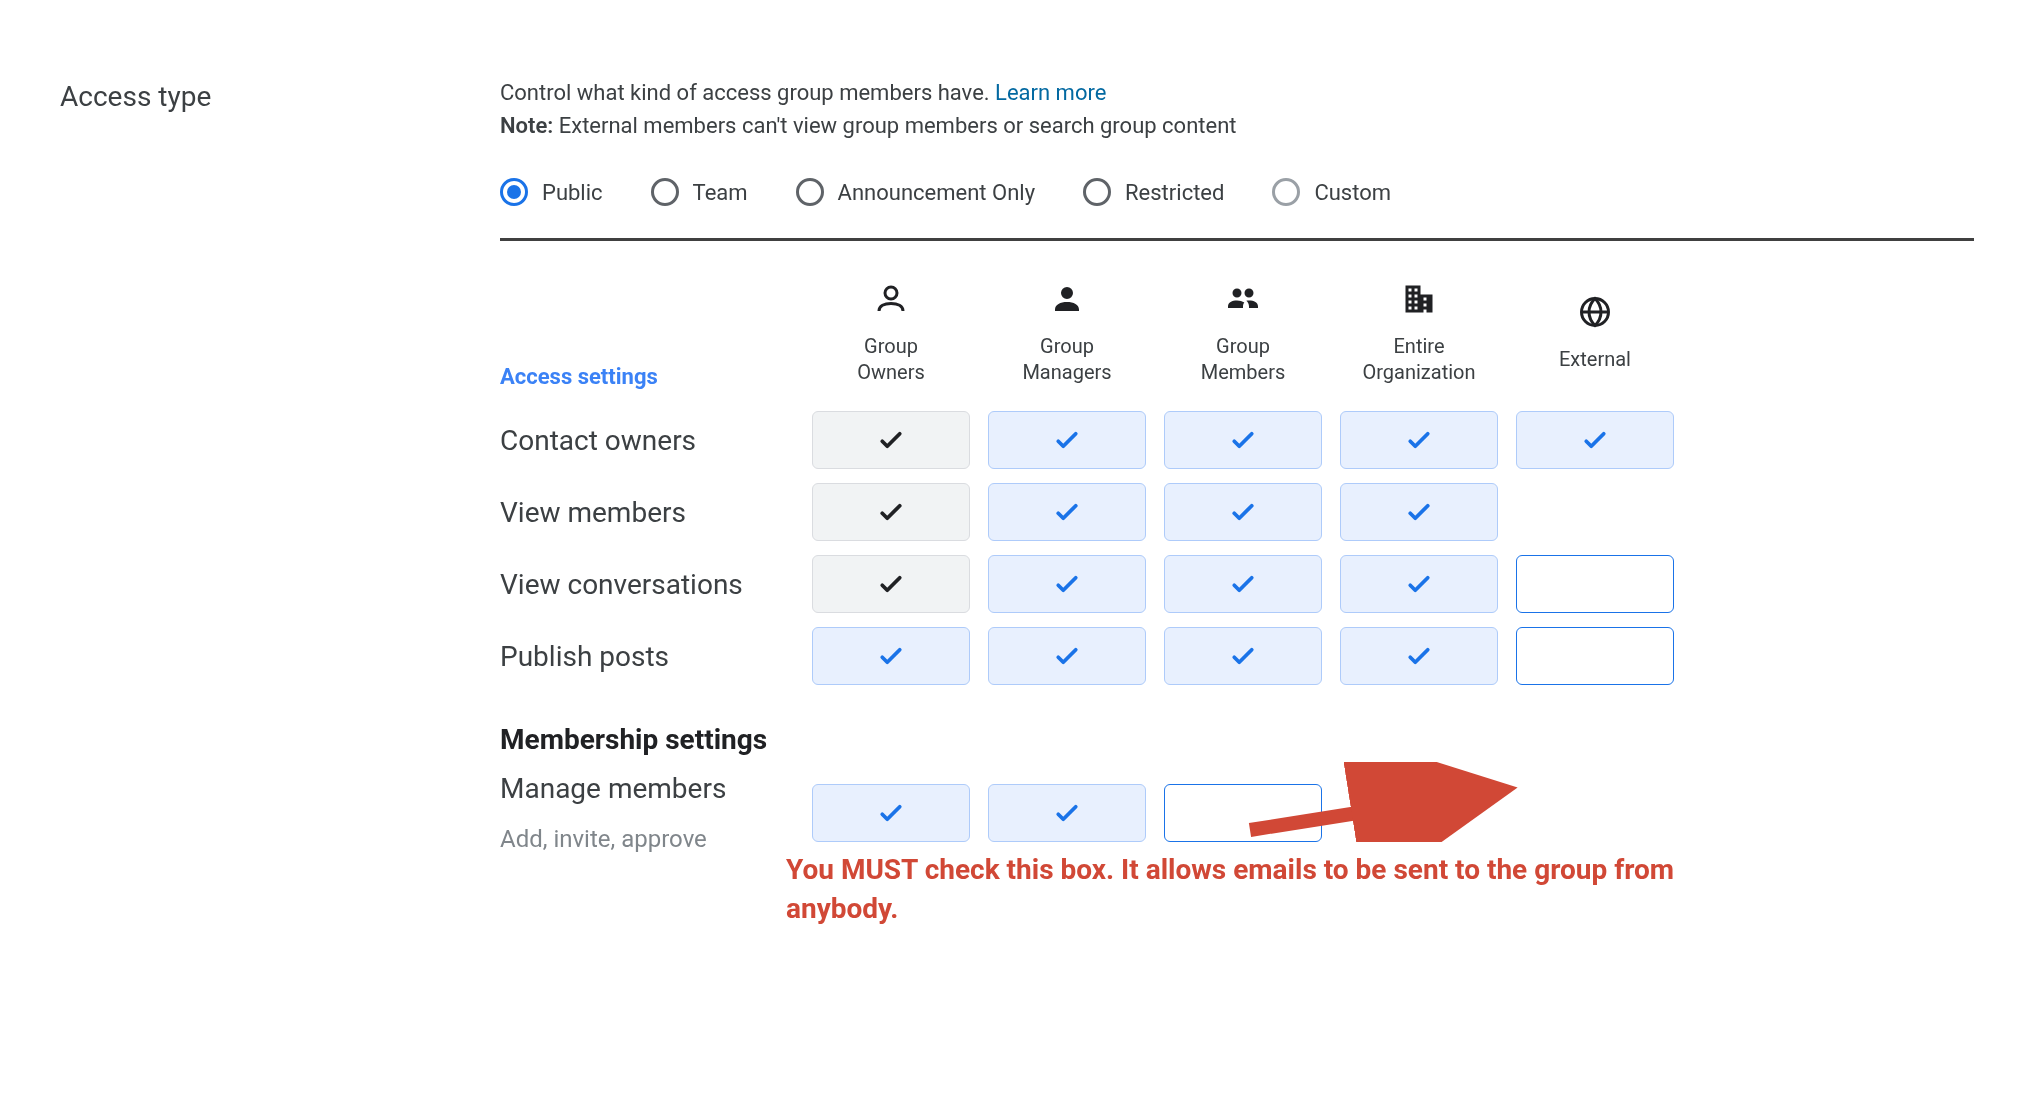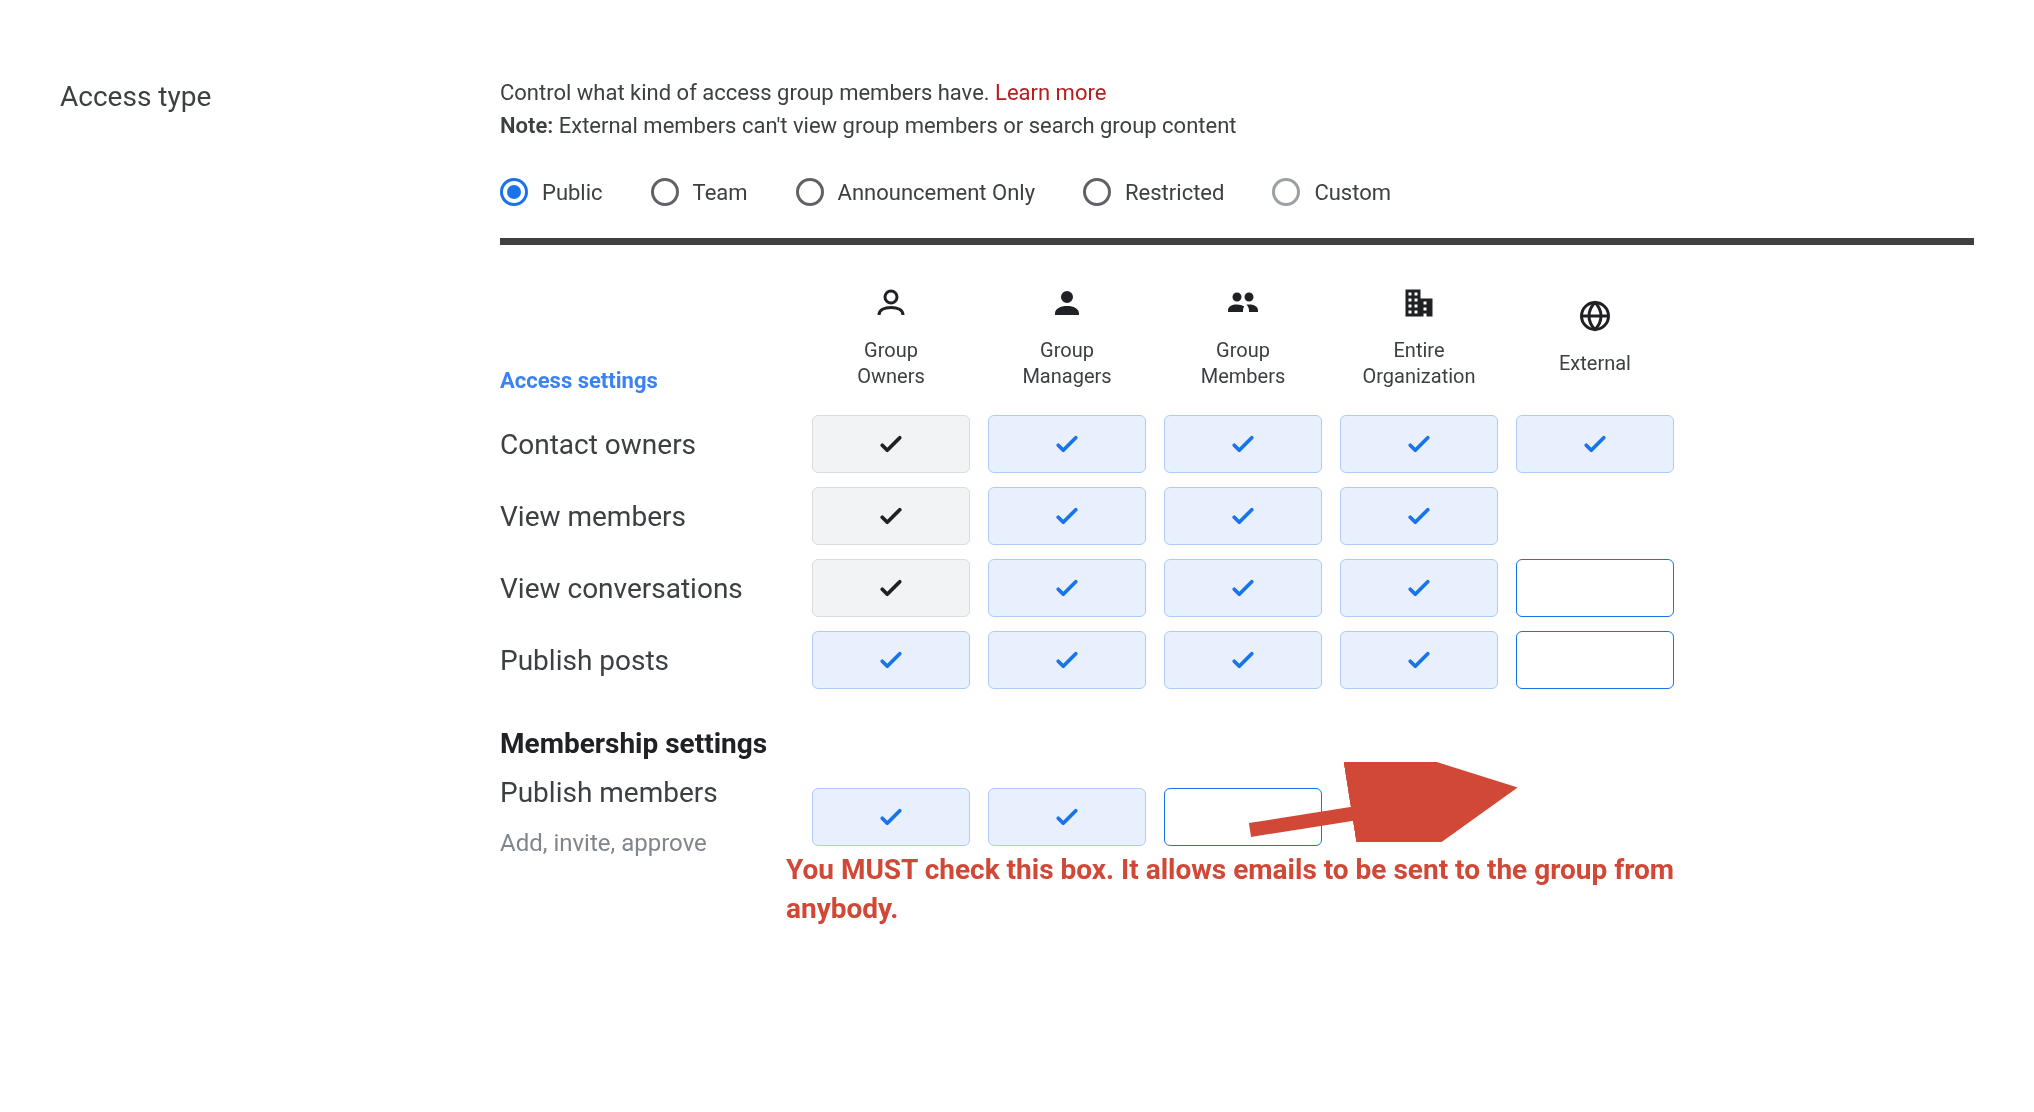--- a/index.html
+++ b/index.html
@@ -26,35 +26,35 @@
     }
     .right-col {
       flex: 1;
     }
     .description {
       font-size: 22px;
       color: #3c4043;
       margin-bottom: 8px;
     }
     .learn-more {
-      color: #b91c1c;
+      color: #0369a1;
       cursor: pointer;
     }
     .note-line {
       font-size: 22px;
       color: #3c4043;
       margin-bottom: 40px;
     }
     .note-bold { font-weight: 600; }
     .radio-row {
       display: flex;
       gap: 48px;
       align-items: center;
       padding-bottom: 32px;
-      border-bottom: 7px solid #404040;
+      border-bottom: 3px solid #404040;
       margin-bottom: 40px;
     }
     .radio-item {
       display: flex;
       align-items: center;
       gap: 14px;
       cursor: pointer;
     }
     .radio-circle {
       width: 28px;
@@ -335,21 +335,21 @@
           </svg>
         </div>
         <div class="cell blue-checked">
           <svg class="check blue" viewBox="0 0 24 24">
             <path fill="none" stroke-width="3" stroke-linecap="round" stroke-linejoin="round" d="M5 13l4 4L19 7"></path>
           </svg>
         </div>
         <div class="cell empty"></div>
         <div class="subhead2" style="grid-column: 1 / -1;">Membership settings</div>
         <div>
-          <div class="row-label">Publish members</div>
+          <div class="row-label">Manage members</div>
           <div class="row-sub">Add, invite, approve</div>
         </div>
         <div class="cell blue-checked">
           <svg class="check blue" viewBox="0 0 24 24">
             <path fill="none" stroke-width="3" stroke-linecap="round" stroke-linejoin="round" d="M5 13l4 4L19 7"></path>
           </svg>
         </div>
         <div class="cell blue-checked">
           <svg class="check blue" viewBox="0 0 24 24">
             <path fill="none" stroke-width="3" stroke-linecap="round" stroke-linejoin="round" d="M5 13l4 4L19 7"></path>

